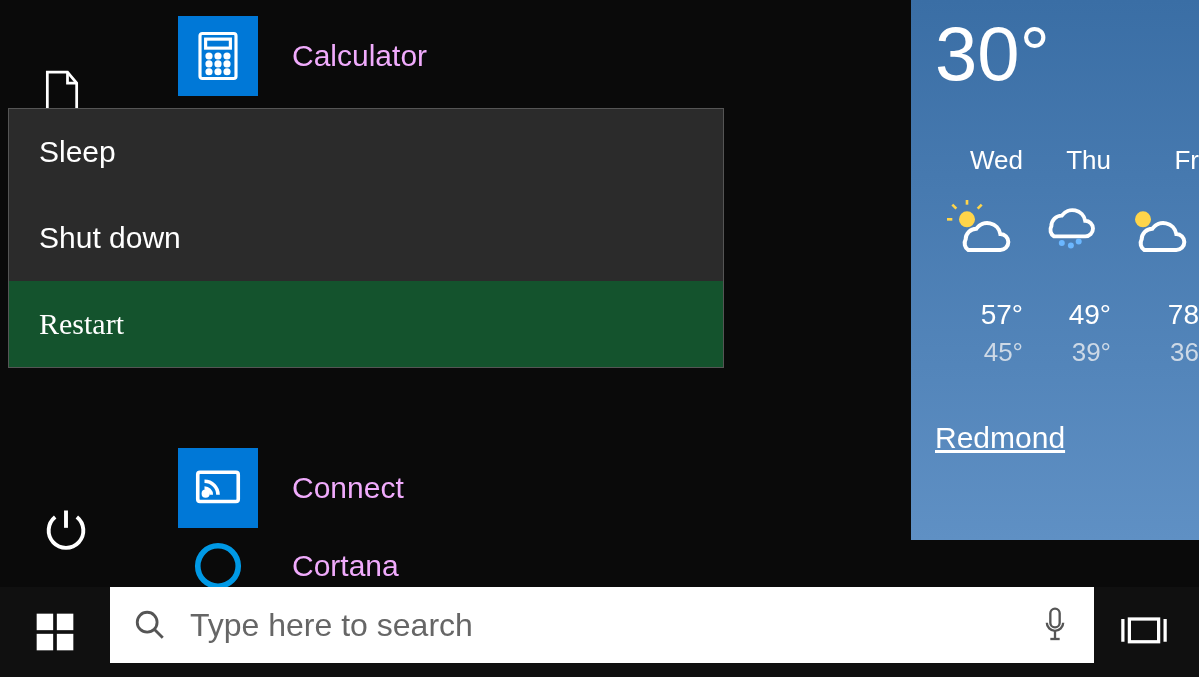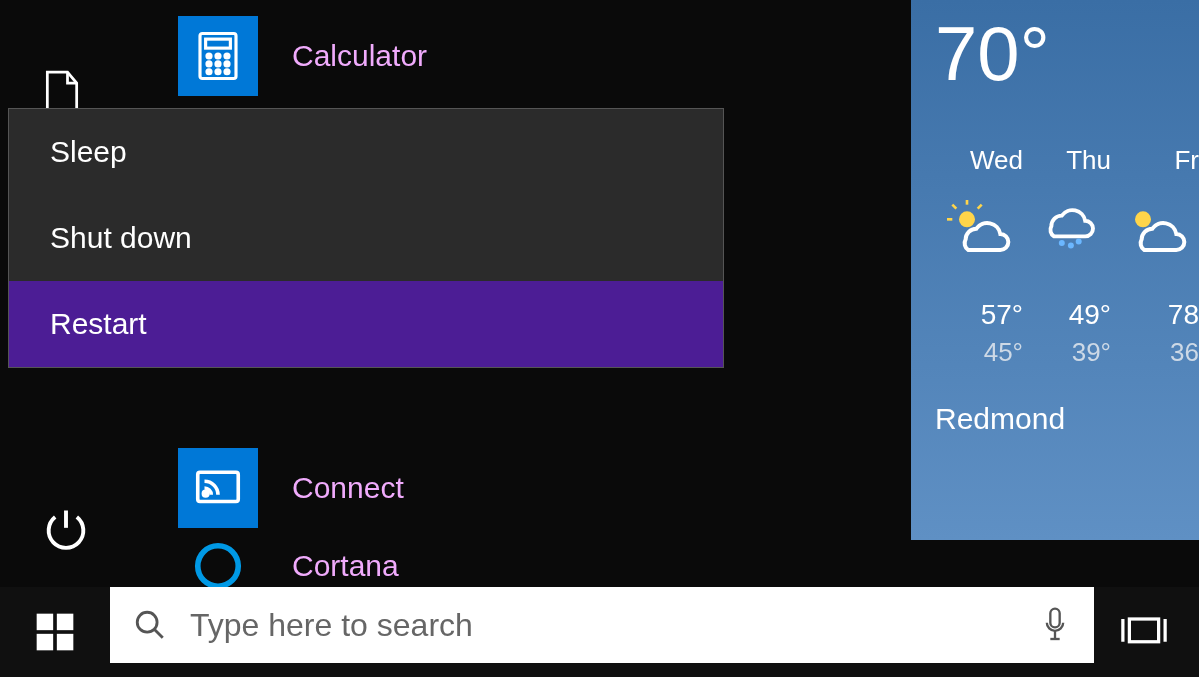--- a/index.html
+++ b/index.html
@@ -45,27 +45,28 @@
     width: 716px;
     background: #2b2b2b;
     border: 1px solid #555;
     display: flex;
     flex-direction: column;
   }
   .power-menu .item {
     height: 86px;
     display: flex;
     align-items: center;
-    padding-left: 41px;
+    padding-left: 30px;
     color: #fff;
     font-size: 30px;
     font-weight: 300;
   }
   .power-menu .item.hover {
-    background: #4c1d95;
+    background: #14532d;
+    font-family: Liberation Serif, serif;
   }
 
   
   .weather {
     position: absolute;
     right: 0;
     top: 0;
     width: 288px;
     height: 540px;
     background: linear-gradient(180deg,#3a6ea5 0%,#5f90c4 100%);
@@ -83,21 +84,21 @@
     margin-top: 48px;
   }
   .weather .day {
     width: 118px;
     text-align: right;
   }
   .weather .day-name { font-size: 26px; margin-bottom: 18px; }
   .weather .day-icon { height: 64px; display:flex; align-items:center; justify-content:center; }
   .weather .hi { font-size: 28px; margin-top: 41px; }
   .weather .lo { font-size: 26px; color: #cdd9e6; margin-top: 6px; }
-  .weather .city { font-size: 30px; margin-top: 34px; }
+  .weather .city { font-size: 30px; margin-top: 53px; text-decoration: underline; }
 
   
   .taskbar {
     position: absolute;
     left: 0; bottom: 0;
     width: 1199px;
     height: 90px;
     background: #101010;
     display: flex;
   }
@@ -184,21 +185,21 @@
   </div>
   <div class="item">
     <span>Shut down</span>
   </div>
   <div class="item hover">
     <span>Restart</span>
   </div>
 </div>
 
 <div class="weather">
-  <div class="temp-now">70°</div>
+  <div class="temp-now">30°</div>
   <div class="forecast">
     <div class="day">
       <div class="day-name">Wed</div>
       <div class="day-icon">
         <svg width="64" height="52" viewBox="0 0 48 36">
           <circle cx="15" cy="13" r="6" fill="#ffd54a"></circle>
           <g stroke="#ffd54a" stroke-width="2">
             <line x1="15" y1="2" x2="15" y2="-2"></line>
               <line x1="4" y1="13" x2="0" y2="13"></line>
             <line x1="7" y1="5" x2="4" y2="2"></line>

